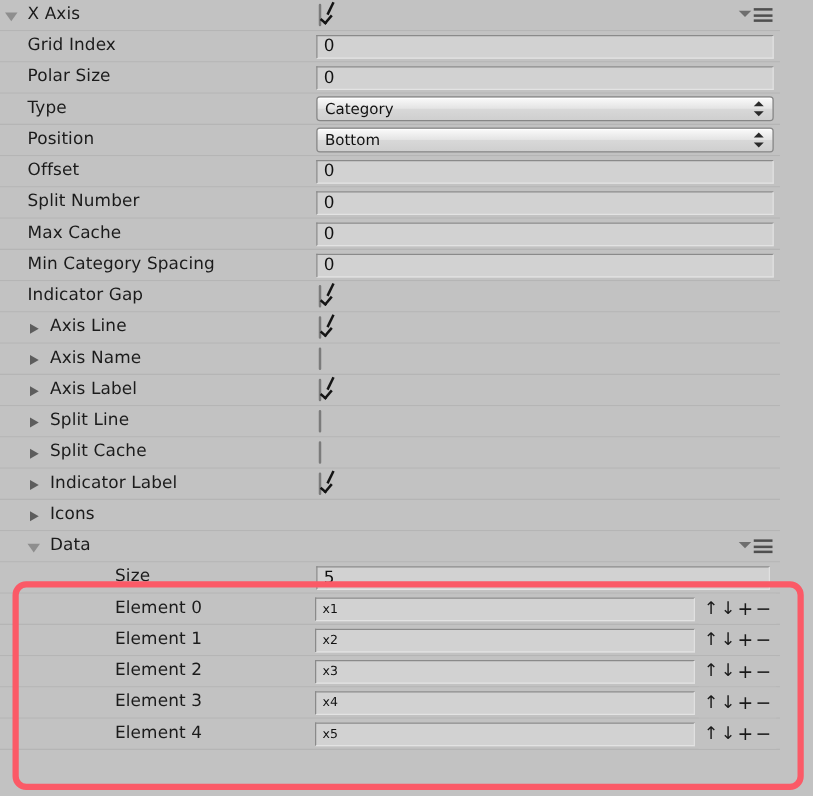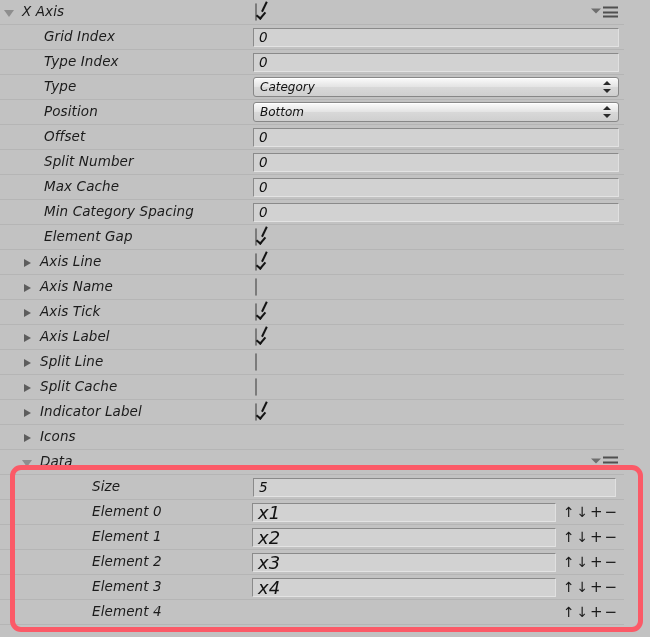--- a/index.html
+++ b/index.html
@@ -14,21 +14,20 @@
     overflow: hidden;
     position: relative;
     -webkit-font-smoothing: antialiased;
   }
 
   #inspector {
     width: 624px;
     height: 637px;
     background: #c2c2c2;
     position: relative;
-    font-style: italic;
   }
 
   
   .row {
     position: relative;
     height: 25px;
     display: flex;
     align-items: center;
     border-bottom: 1px solid #b5b5b5;
     background: #c2c2c2;
@@ -38,21 +37,21 @@
     flex: 0 0 auto;
     white-space: nowrap;
     font-size: 13.5px;
     line-height: 1;
     color: #1b1b1b;
     letter-spacing: 0.1px;
   }
 
   
   .ind0 { padding-left: 4px; }
-  .ind1 { padding-left: 44px; }
+  .ind1 { padding-left: 22px; }
   .ind2 { padding-left: 22px; }
   .ind3 { padding-left: 92px; }
 
   
   .tri {
     width: 13px; height: 13px;
     flex: 0 0 13px;
     position: relative;
     margin-right: 5px;
   }
@@ -222,21 +221,21 @@
     height: 19px;
     background: #d2d2d2;
     border: 1px solid #9a9a9a;
     border-top-color: #8a8a8a;
     border-left-color: #8a8a8a;
     border-bottom-color: #e3e3e3;
     border-right-color: #e0e0e0;
     display: flex;
     align-items: center;
     padding-left: 5px;
-    font-size: 18px;
+    font-size: 10px;
     color: #111;
     line-height: 1;
   }
 
   
   #highlight {
     position: absolute;
     left: 10px;
     top: 465px;
     width: 633px;
@@ -267,21 +266,21 @@
             <i></i>
             <i></i>
           </span>
         </div>
       </div>
       <div class="row ind1">
         <span class="label">Grid Index</span>
         <div class="field">0</div>
       </div>
       <div class="row ind1">
-        <span class="label">Type Index</span>
+        <span class="label">Polar Size</span>
         <div class="field">0</div>
       </div>
       <div class="row ind1">
         <span class="label">Type</span>
         <div class="dropdown">
           <span>Category</span>
           <span class="dd-arrows"></span>
         </div>
       </div>
       <div class="row ind1">
@@ -301,37 +300,32 @@
       </div>
       <div class="row ind1">
         <span class="label">Max Cache</span>
         <div class="field">0</div>
       </div>
       <div class="row ind1">
         <span class="label">Min Category Spacing</span>
         <div class="field">0</div>
       </div>
       <div class="row ind1">
-        <span class="label">Element Gap</span>
+        <span class="label">Indicator Gap</span>
         <span class="cbwrap"><span class="cb on"></span></span>
       </div>
       <div class="row ind2">
         <span class="tri closed"></span>
         <span class="label">Axis Line</span>
         <span class="cbwrap"><span class="cb on"></span></span>
       </div>
       <div class="row ind2">
         <span class="tri closed"></span>
         <span class="label">Axis Name</span>
         <span class="cbwrap"><span class="cb"></span></span>
-      </div>
-      <div class="row ind2">
-        <span class="tri closed"></span>
-        <span class="label">Axis Tick</span>
-        <span class="cbwrap"><span class="cb on"></span></span>
       </div>
       <div class="row ind2">
         <span class="tri closed"></span>
         <span class="label">Axis Label</span>
         <span class="cbwrap"><span class="cb on"></span></span>
       </div>
       <div class="row ind2">
         <span class="tri closed"></span>
         <span class="label">Split Line</span>
         <span class="cbwrap"><span class="cb"></span></span>
@@ -401,20 +395,21 @@
         <div class="elem-field">x4</div>
         <div class="elem-btns">
           <span class="arw">↑</span>
           <span class="arw">↓</span>
           <span class="pm">+</span>
           <span class="pm">−</span>
         </div>
       </div>
       <div class="row ind3">
         <span class="label">Element 4</span>
+        <div class="elem-field">x5</div>
         <div class="elem-btns">
           <span class="arw">↑</span>
           <span class="arw">↓</span>
           <span class="pm">+</span>
           <span class="pm">−</span>
         </div>
       </div>
     </div>
 
   <div id="highlight" style="border-color: rgb(251, 90, 103);"></div>

